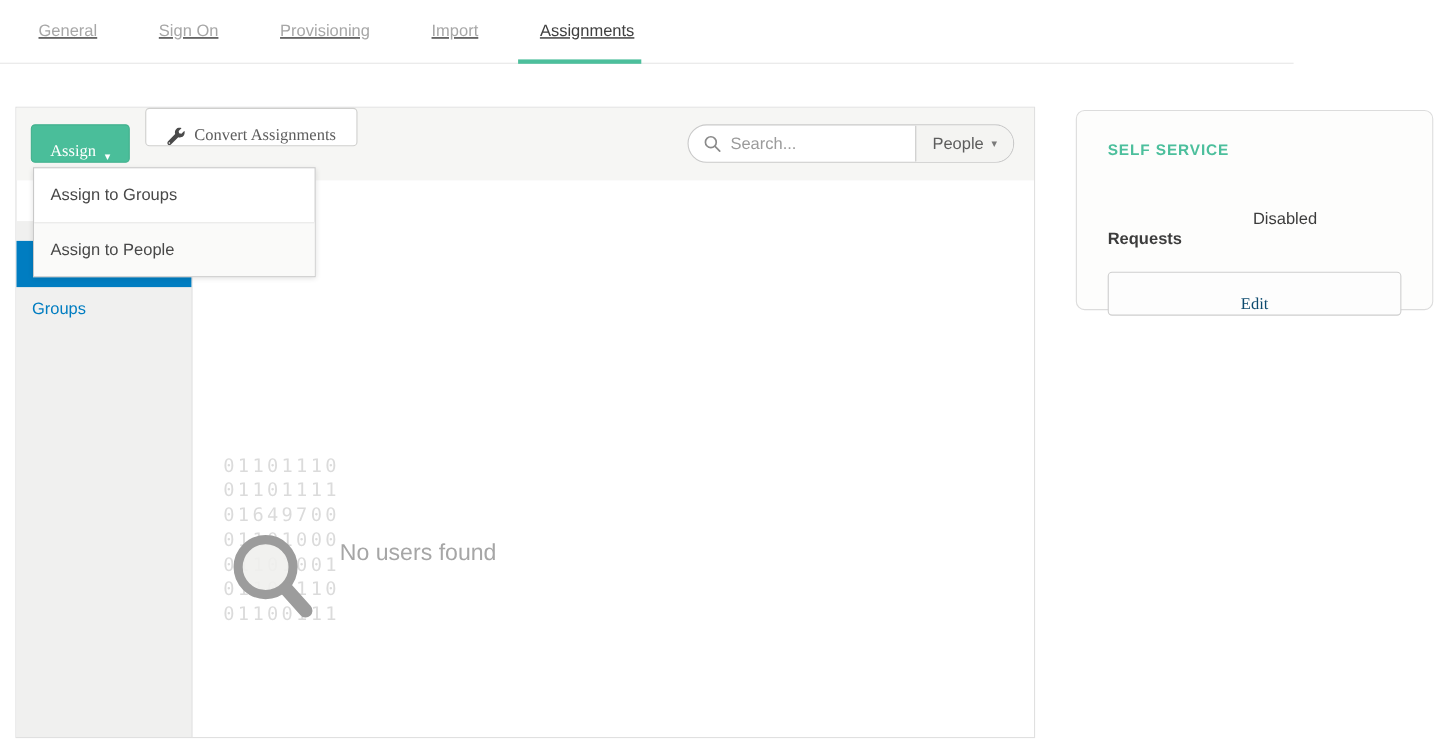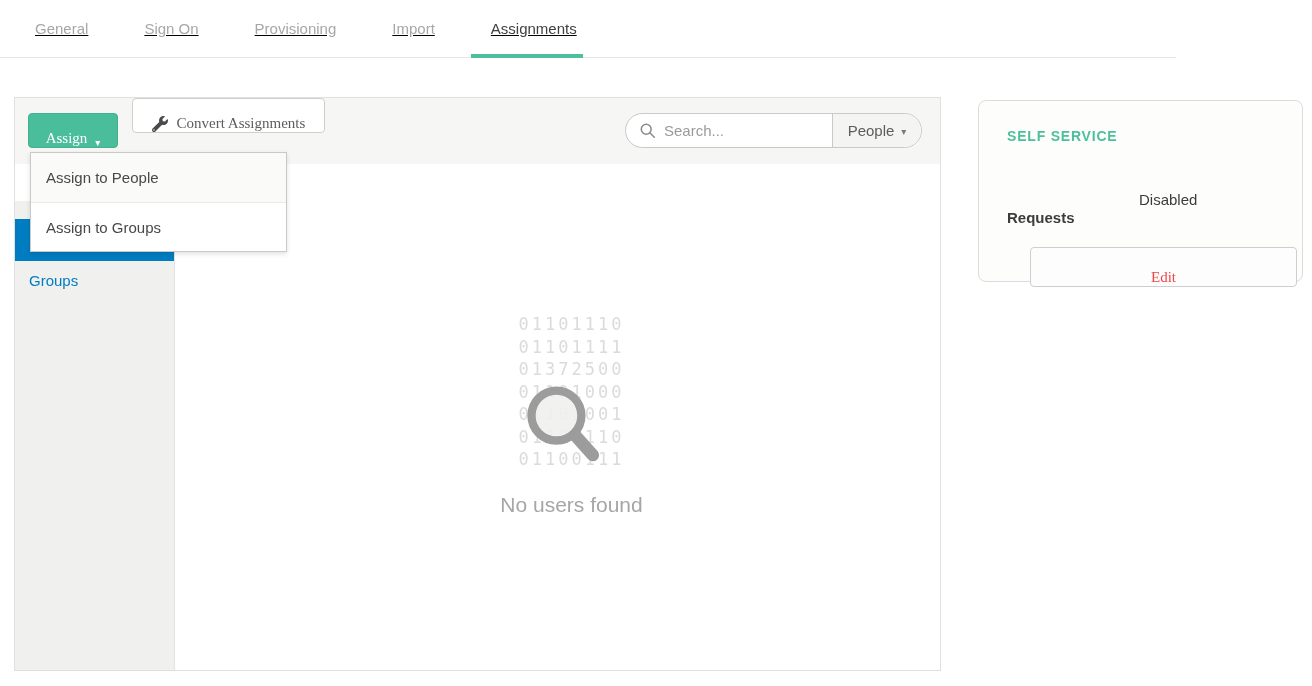--- a/index.html
+++ b/index.html
@@ -50,21 +50,21 @@
   
   .side { position:absolute; left:0; top:103px; width:160px; bottom:0;
     background:#f0f0ef; border-right:1px solid #e3e3e3; padding-top:18px; }
   .side-item { height:42px; line-height:42px; padding-left:14px; font-size:15px;
     color:#007dc1; cursor:pointer; }
   .side-item.selected { background:#007dc1; color:#ffffff; }
   .side-item.groups { height:40px; line-height:40px; }
 
   
   .content { position:absolute; left:188px; top:103px; right:0; bottom:0; background:#ffffff;
-    display:flex; flex-direction:column; align-items:center; padding-top:112px; }
+    display:flex; align-items:center; padding-top:112px; }
   .binary-wrap { position:relative; text-align:center; }
   .bin { font-family:"DejaVu Sans Mono", monospace; font-size:17px; line-height:22.5px;
     letter-spacing:3px; color:#dbdbdb; }
   .mag { position:absolute; left:50%; top:62px; transform:translateX(-56%); }
   .empty-msg { margin-top:22px; font-size:21px; color:#a6a6a6; }
 
   
   .menu { position:absolute; left:30px; top:152px; width:257px; z-index:20;
     background:#ffffff; border:1px solid #c9c9c9; box-shadow:0 2px 5px rgba(0,0,0,.12); }
   .menu-item { height:49px; line-height:49px; padding-left:15px; font-size:15px;
@@ -73,21 +73,21 @@
   .menu-item + .menu-item { border-top:1px solid #e8e8e8; }
 
   
   .ss-panel { position:absolute; left:978px; top:100px; width:325px; height:182px;
     border:1px solid #dcdcdc; border-radius:8px; background:#fdfdfc; padding:27px 28px; }
   .ss-title { font-size:14px; font-weight:bold; letter-spacing:0.8px; color:#4cbf9c; }
   .ss-row { margin-top:28px; display:flex; align-items:center; }
   .ss-label { width:132px; font-size:15px; font-weight:bold; color:#3c3c3c;margin-top:37px; }
   .ss-value { font-size:15px; color:#3c3c3c; }
   .ss-edit { margin-top:21px; width:100%; height:40px; background:#fdfdfd;
-    border:1px solid #cecece; border-radius:4px; color:#ef4444;margin-left:23px; }
+    border:1px solid #cecece; border-radius:4px; color:#0c4a6e; }
 </style>
 </head>
 <body>
 
 <div class="tabbar">
   <div class="tab">
       <span>General</span>
     </div>
   <div class="tab">
       <span>Sign On</span>
@@ -143,42 +143,42 @@
     </div>
     <div class="side-item groups">
       <span>Groups</span>
     </div>
   </div>
 
   <div class="content">
     <div class="binary-wrap">
       <div class="bin">01101110</div>
       <div class="bin">01101111</div>
-      <div class="bin">01372500</div>
+      <div class="bin">01649700</div>
       <div class="bin">01101000</div>
       <div class="bin">01101001</div>
       <div class="bin">01101110</div>
       <div class="bin">01100111</div>
       <span class="mag">
         <svg width="104" height="104" viewBox="0 0 100 100">
           <circle cx="42" cy="39" r="24" fill="#efefed" fill-opacity="0.9" stroke="#9c9c9c" stroke-width="8"></circle>
           <line x1="60" y1="58" x2="77" y2="77" stroke="#9c9c9c" stroke-width="12" stroke-linecap="round"></line>
         </svg>
       </span>
     </div>
     <div class="empty-msg">No users found</div>
   </div>
 </div>
 
 <div class="menu">
+  <div class="menu-item">
+    <span>Assign to Groups</span>
+  </div>
   <div class="menu-item first">
     <span>Assign to People</span>
-  </div>
-  <div class="menu-item">
-    <span>Assign to Groups</span>
   </div>
 </div>
 
 <div class="ss-panel">
   <div class="ss-title">SELF SERVICE</div>
   <div class="ss-row">
     <span class="ss-label">Requests</span>
     <span class="ss-value">Disabled</span>
   </div>
   <button class="btn ss-edit">Edit</button>

